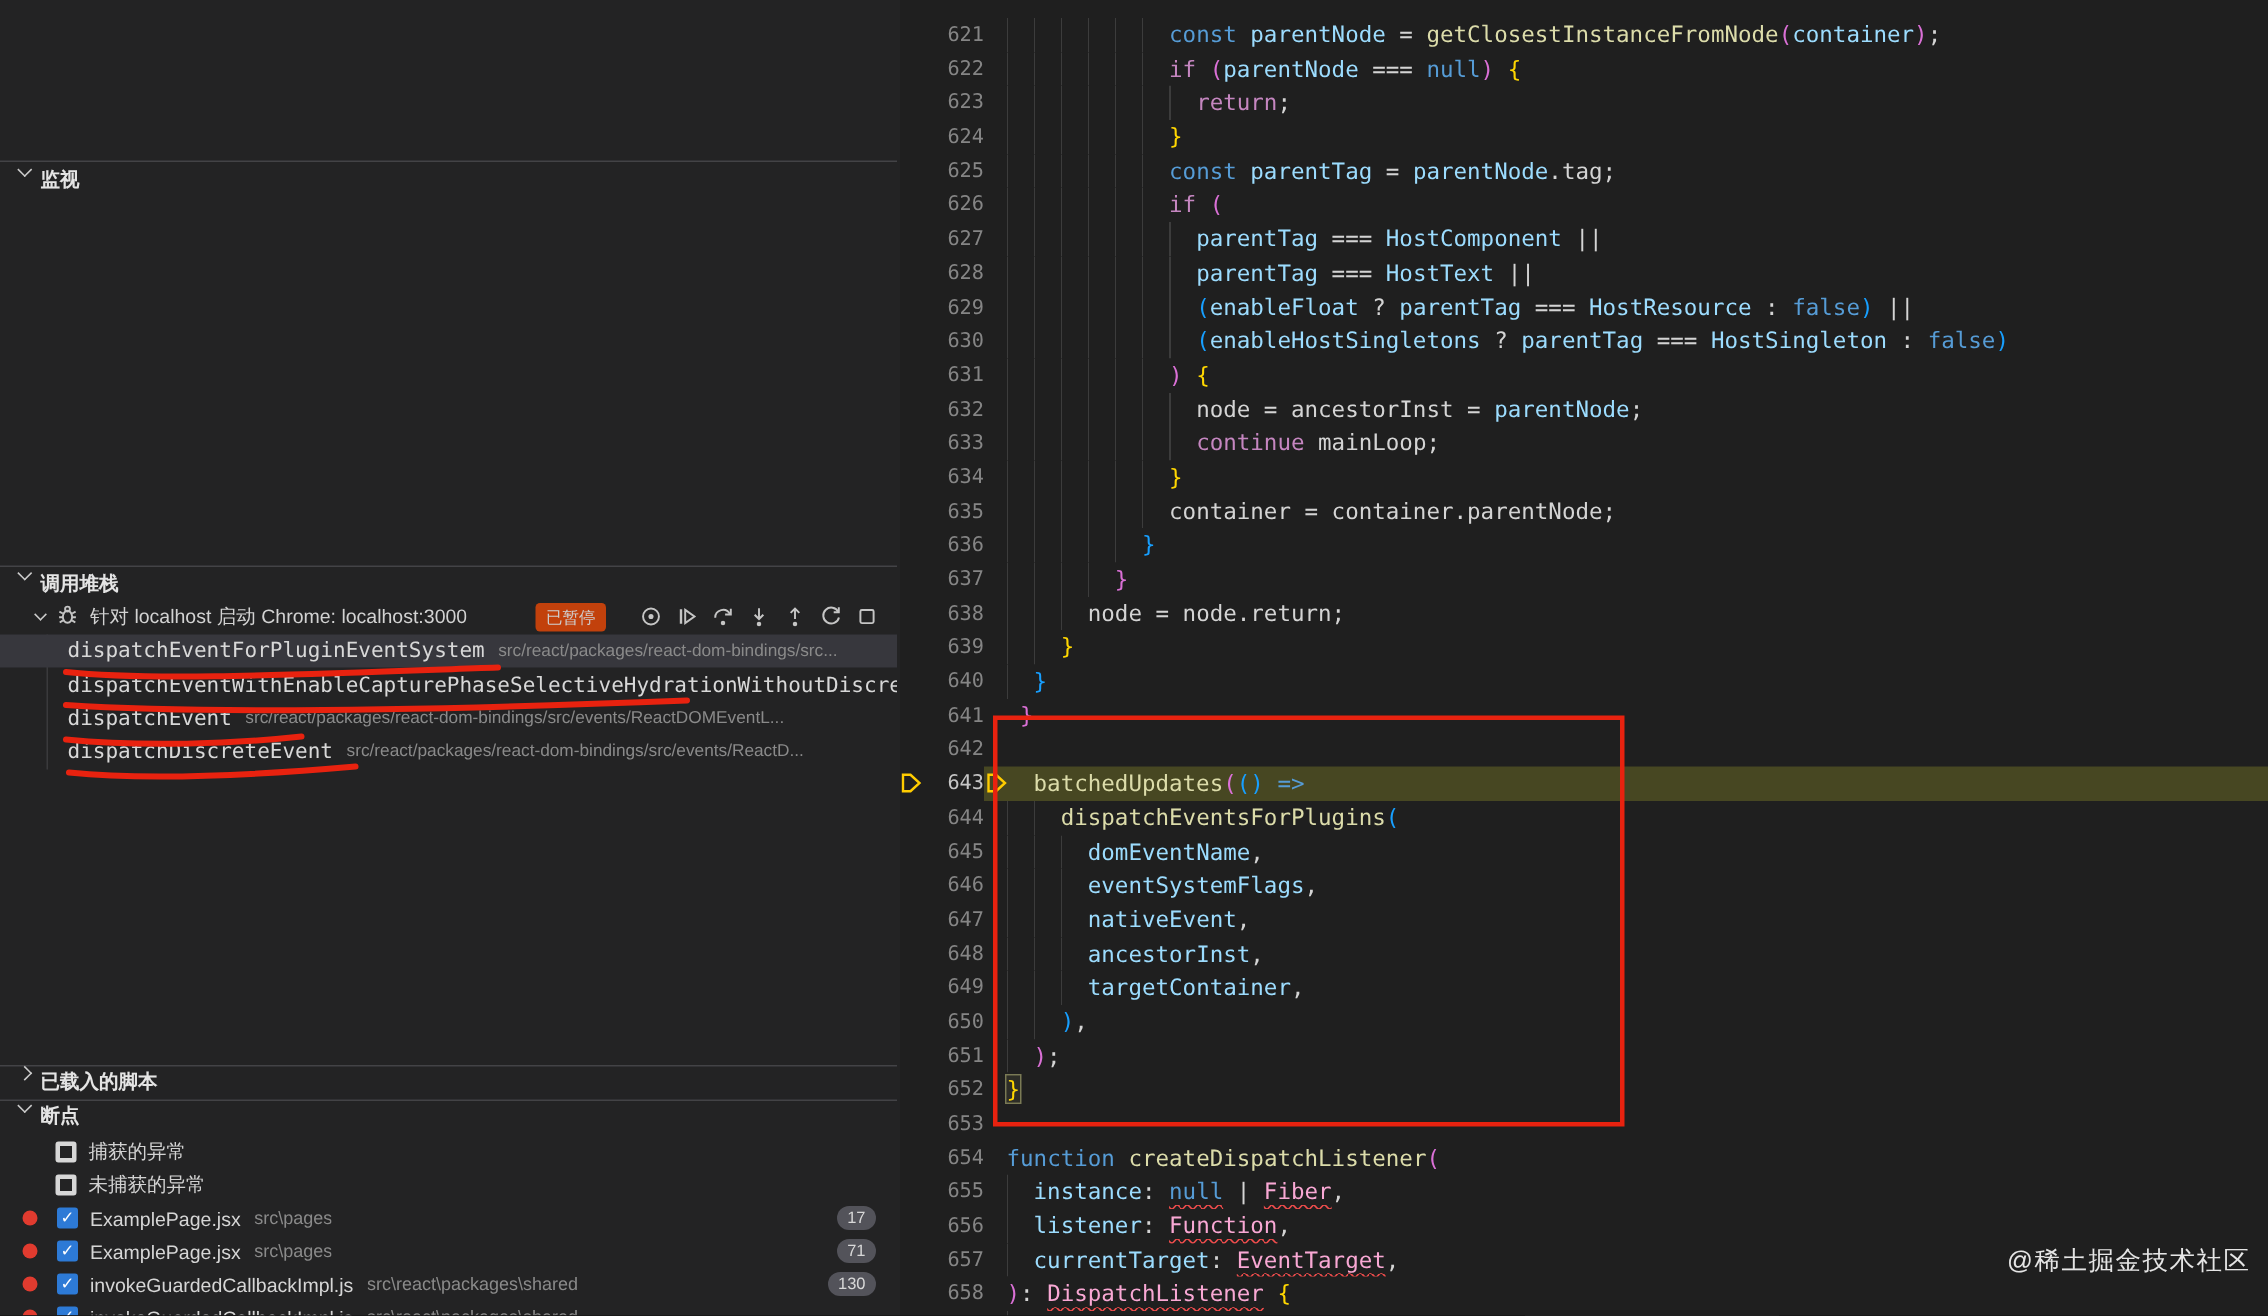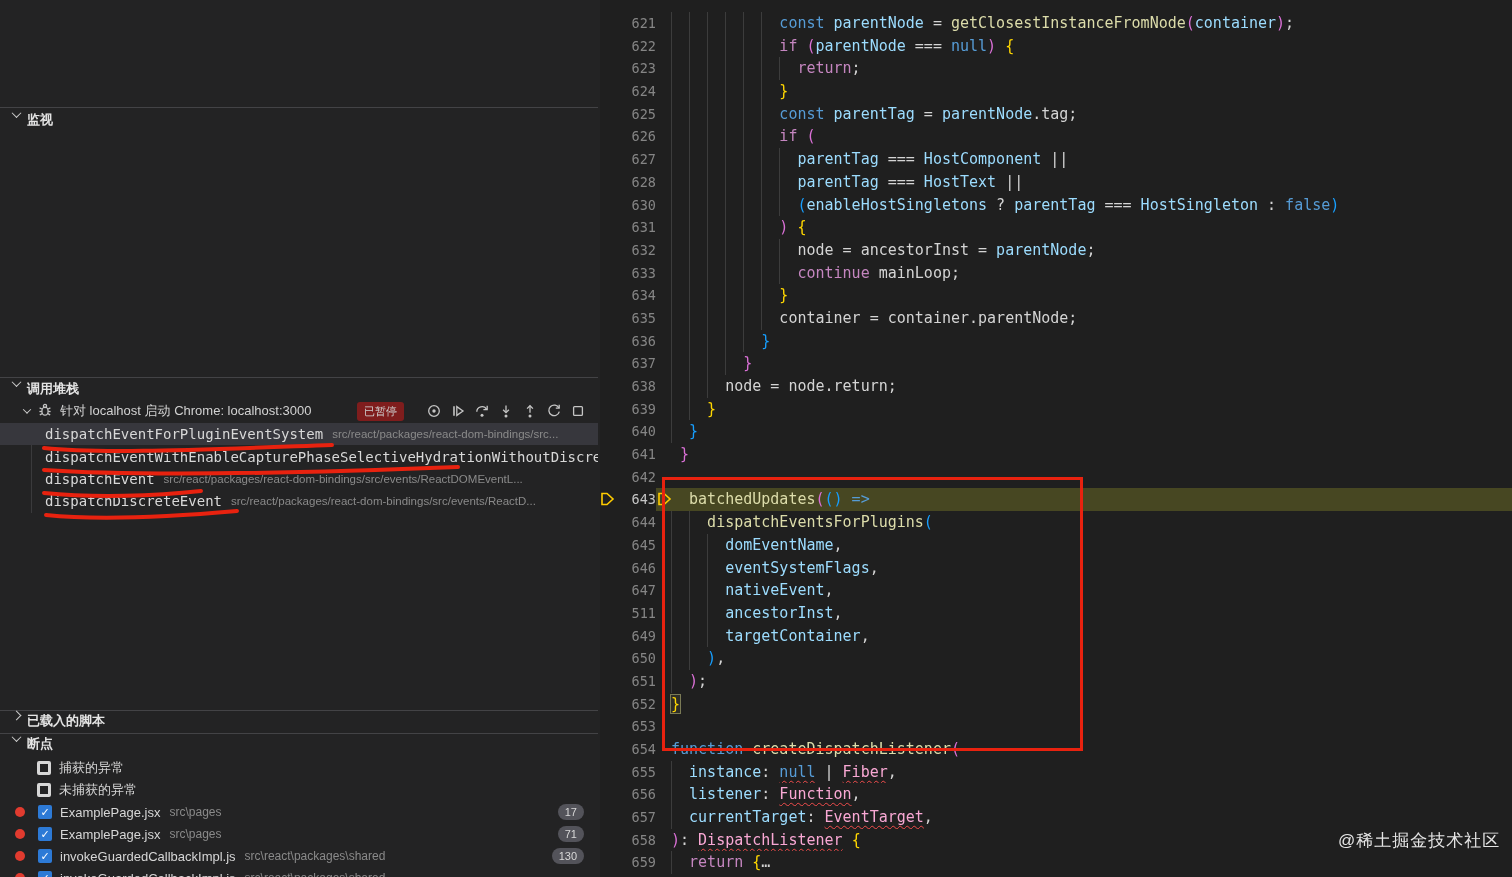--- a/index.html
+++ b/index.html
@@ -13,21 +13,21 @@
   #sidebar { position:absolute; left:0; top:0; width:600px; height:877px; background:#232324; overflow:hidden; }
   .sep { position:absolute; left:0; width:598px; height:1px; background:#434346; }
   .sec-h { position:absolute; left:0; width:598px; height:22px; display:flex; align-items:flex-start; gap:7px; padding-left:13px; font-size:13px; font-weight:bold; color:#e4e4e4; cursor:pointer; }
   .chev { width:7px; height:7px; border-right:1.4px solid #cccccc; border-bottom:1.4px solid #cccccc; flex:none; }
   .chev.down  { transform:rotate(45deg) translate(-1px,-1px); }
   .chev.right { transform:rotate(-45deg); }
   .chev.sm { width:6px; height:6px; }
   
   #session { position:absolute; left:0; top:400px; width:598px; height:22px; display:flex; align-items:center; gap:7px; padding:0 12px 0 24px; font-size:13px; color:#d2d2d2; cursor:pointer; }
   #session .lbl { white-space:nowrap; overflow:hidden; }
-  #session .badge { margin-left:auto; background:#7f1d1d; color:#cfcfcf; font-size:11px; padding:2px 7px; border-radius:3px; flex:none; }
+  #session .badge { margin-left:auto; background:#c2410c; color:#cfcfcf; font-size:11px; padding:2px 7px; border-radius:3px; flex:none; }
   #dbg-toolbar { display:flex; align-items:center; gap:7px; margin-left:14px; flex:none; }
   #dbg-toolbar .tbtn { width:17px; height:17px; display:flex; align-items:center; justify-content:center; cursor:pointer; border-radius:3px; }
   
   #frames { position:absolute; left:0; top:423px; width:598px; }
   .frame { height:22.4px; display:flex; align-items:center; gap:9px; padding-left:45px; white-space:nowrap; overflow:hidden; cursor:pointer; }
   .frame.sel { background:#37373d; }
   .frame .fname { font-family:"DejaVu Sans Mono","Liberation Mono",monospace; font-size:14px; color:#d8d8d8; flex:none; }
   .frame .fpath { font-size:11.5px; color:#8a8a8a; overflow:hidden; text-overflow:ellipsis; }
   #stack-guide { position:absolute; left:31px; top:423px; width:1px; height:90px; background:#3a3a3c; }
   
@@ -258,20 +258,25 @@
         <span class="num">627</span>
         <span class="code"><span class="ind" style="display: inline-block; width: 14ch;"></span><span class="v">parentTag</span><span class="w"> === </span><span class="v">HostComponent</span><span class="w"> ||</span></span>
       </div>
       <div class="ln">
         <span class="glyph"></span>
         <span class="num">628</span>
         <span class="code"><span class="ind" style="display: inline-block; width: 14ch;"></span><span class="v">parentTag</span><span class="w"> === </span><span class="v">HostText</span><span class="w"> ||</span></span>
       </div>
       <div class="ln">
         <span class="glyph"></span>
+        <span class="num">629</span>
+        <span class="code"><span class="ind" style="display: inline-block; width: 14ch;"></span><span class="bb">(</span><span class="v">enableFloat</span><span class="w"> ? </span><span class="v">parentTag</span><span class="w"> === </span><span class="v">HostResource</span><span class="w"> : </span><span class="k">false</span><span class="bb">)</span><span class="w"> ||</span></span>
+      </div>
+      <div class="ln">
+        <span class="glyph"></span>
         <span class="num">630</span>
         <span class="code"><span class="ind" style="display: inline-block; width: 14ch;"></span><span class="bb">(</span><span class="v">enableHostSingletons</span><span class="w"> ? </span><span class="v">parentTag</span><span class="w"> === </span><span class="v">HostSingleton</span><span class="w"> : </span><span class="k">false</span><span class="bb">)</span></span>
       </div>
       <div class="ln">
         <span class="glyph"></span>
         <span class="num">631</span>
         <span class="code"><span class="ind" style="display: inline-block; width: 12ch;"></span><span class="bp2">) </span><span class="by">{</span></span>
       </div>
       <div class="ln">
         <span class="glyph"></span>
@@ -354,21 +359,21 @@
         <span class="num">646</span>
         <span class="code"><span class="ind" style="display: inline-block; width: 6ch;"></span><span class="v">eventSystemFlags</span><span class="w">,</span></span>
       </div>
       <div class="ln">
         <span class="glyph"></span>
         <span class="num">647</span>
         <span class="code"><span class="ind" style="display: inline-block; width: 6ch;"></span><span class="v">nativeEvent</span><span class="w">,</span></span>
       </div>
       <div class="ln">
         <span class="glyph"></span>
-        <span class="num">511</span>
+        <span class="num">648</span>
         <span class="code"><span class="ind" style="display: inline-block; width: 6ch;"></span><span class="v">ancestorInst</span><span class="w">,</span></span>
       </div>
       <div class="ln">
         <span class="glyph"></span>
         <span class="num">649</span>
         <span class="code"><span class="ind" style="display: inline-block; width: 6ch;"></span><span class="v">targetContainer</span><span class="w">,</span></span>
       </div>
       <div class="ln">
         <span class="glyph"></span>
         <span class="num">650</span>

